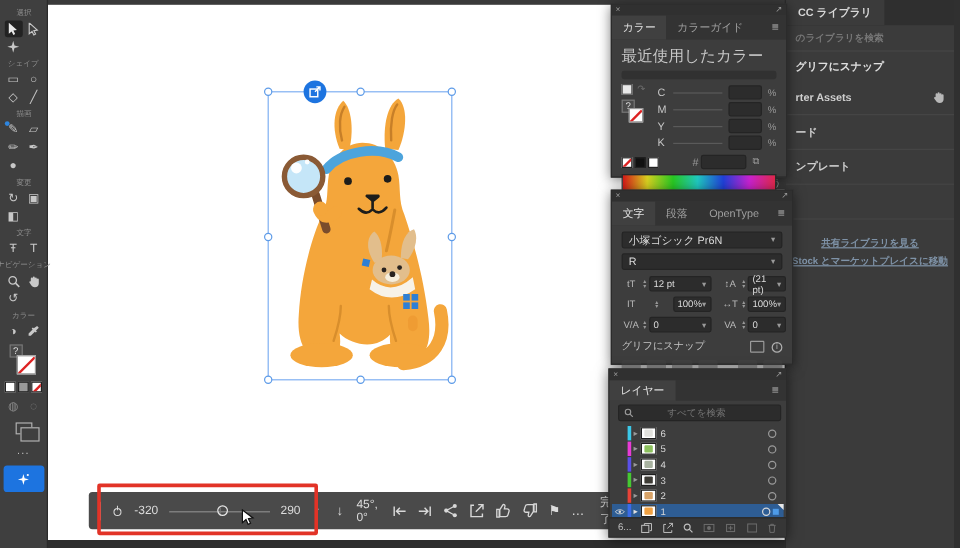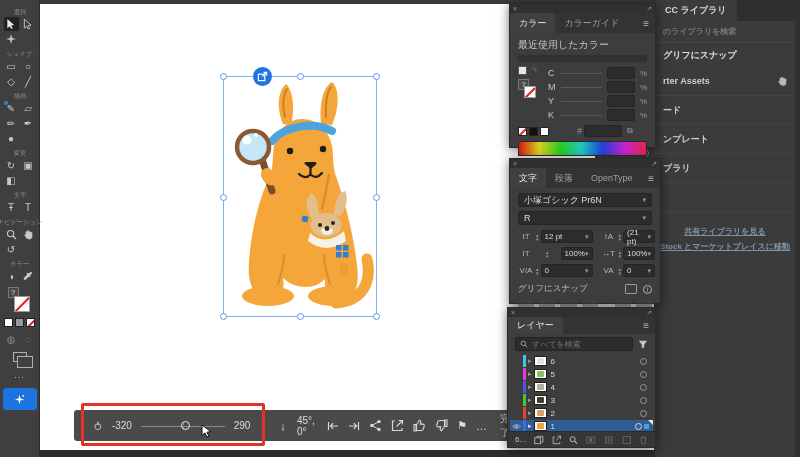--- a/index.html
+++ b/index.html
@@ -407,23 +407,20 @@
       <svg width="10" height="10" viewBox="0 0 12 12" style="margin-left:auto">
           <path d="M3.2,6 V3 a1,1 0 0 1 2,0 V2 a1,1 0 0 1 2,0 v1 a1,1 0 0 1 2,0 v1 a1,1 0 0 1 2,0 v4 c0,2.4 -1.5,3.8 -4,3.8 c-2,0 -3,-0.8 -3.9,-2.4 L1.8,7.2 c-0.5,-0.8 0.6,-1.7 1.4,-1.2 Z" fill="#b8b8b8"></path>
         </svg>
     </div>
     <div class="cc-item">
         <span>ード</span>
       </div>
     <div class="cc-item">
         <span>ンプレート</span>
       </div>
-    <div class="cc-item">
-        <span>ブラリ</span>
-      </div>
     <div class="cc-item"></div>
     <div style="margin-top:14px">
       <a class="cc-link">共有ライブラリを見る</a>
       <a class="cc-link" style="margin-top:4px">Stock とマーケットプレイスに移動</a>
     </div>
   </div>
   <div class="right-strip"></div>
 
   <div class="gap-frag">
     <span style="width:8px;height:8px;background:#4a4a4a;display:inline-block;border-radius:1px"></span>
@@ -434,21 +431,21 @@
     <div class="ptitle">
       <span>×</span>
       <span>↗</span>
     </div>
     <div class="ptabs">
       <div class="ptab active">カラー</div>
       <div class="ptab">カラーガイド</div>
       <div class="pmenu">≡</div>
     </div>
     <div class="pbody" style="padding:5px 8px 0 8px">
-      <div class="lbl" style="font-size:10px">最近使用したカラー</div>
+      <div class="lbl" style="font-size:13px">最近使用したカラー</div>
       <div style="height:7px;background:#313131;border-radius:2px;margin-top:3px"></div>
       <div style="display:flex;gap:6px;margin-top:4px">
         <div style="width:24px;position:relative">
           <div style="width:9px;height:9px;background:#e8e8e8;border:1px solid #555"></div>
           <span style="position:absolute;left:13px;top:0;color:#6e6e6e;font-size:8px">↷</span>
           <div class="tb-q" style="left:0;top:13px">?</div>
           <div class="swatch-none" style="position:absolute;left:6px;top:20px;width:12px;height:12px;border:1px solid #999"></div>
         </div>
         <div style="flex:1">
           <div class="chan-row">
@@ -601,21 +598,21 @@
     <div class="ptabs" style="height:17px">
       <div class="ptab active">レイヤー</div>
       <div class="pmenu">≡</div>
     </div>
     <div style="display:flex;align-items:center;gap:5px;padding:3px 7px">
       <div style="flex:1;display:flex;align-items:center;gap:4px;background:#2c2c2c;border:1px solid #242424;border-radius:2px;height:14px;padding:0 4px">
         <svg width="8" height="8" viewBox="0 0 12 12">
             <circle cx="5" cy="5" r="3.4" fill="none" stroke="#9a9a9a" stroke-width="1.4"></circle>
             <line x1="7.6" y1="7.6" x2="11" y2="11" stroke="#9a9a9a" stroke-width="1.5"></line>
           </svg>
-        <input style="background: transparent; border: 0px; outline: none; color: rgb(221, 221, 221); font-size: 8px; width: 90px;" placeholder="すべてを検索">
+        <input style="background: transparent; border: 0px; outline: none; color: rgb(221, 221, 221); font-size: 8px; width: 90px; margin-left: 24px;" placeholder="すべてを検索">
       </div>
       <svg width="10" height="10" viewBox="0 0 12 12">
           <path d="M1,2 h10 L7.5,6.5 V10 l-3,1.2 V6.5 Z" fill="#c8c8c8"></path>
         </svg>
     </div>
     <div style="padding:1px 2px 0 2px">
       <div class="lay-row">
         <span style="width:13px"></span>
         <span style="width: 3px; height: 12px; background-color: rgb(59, 200, 232);"></span>
         <span class="dim" style="margin:0 2px;font-size:7px">▸</span>

